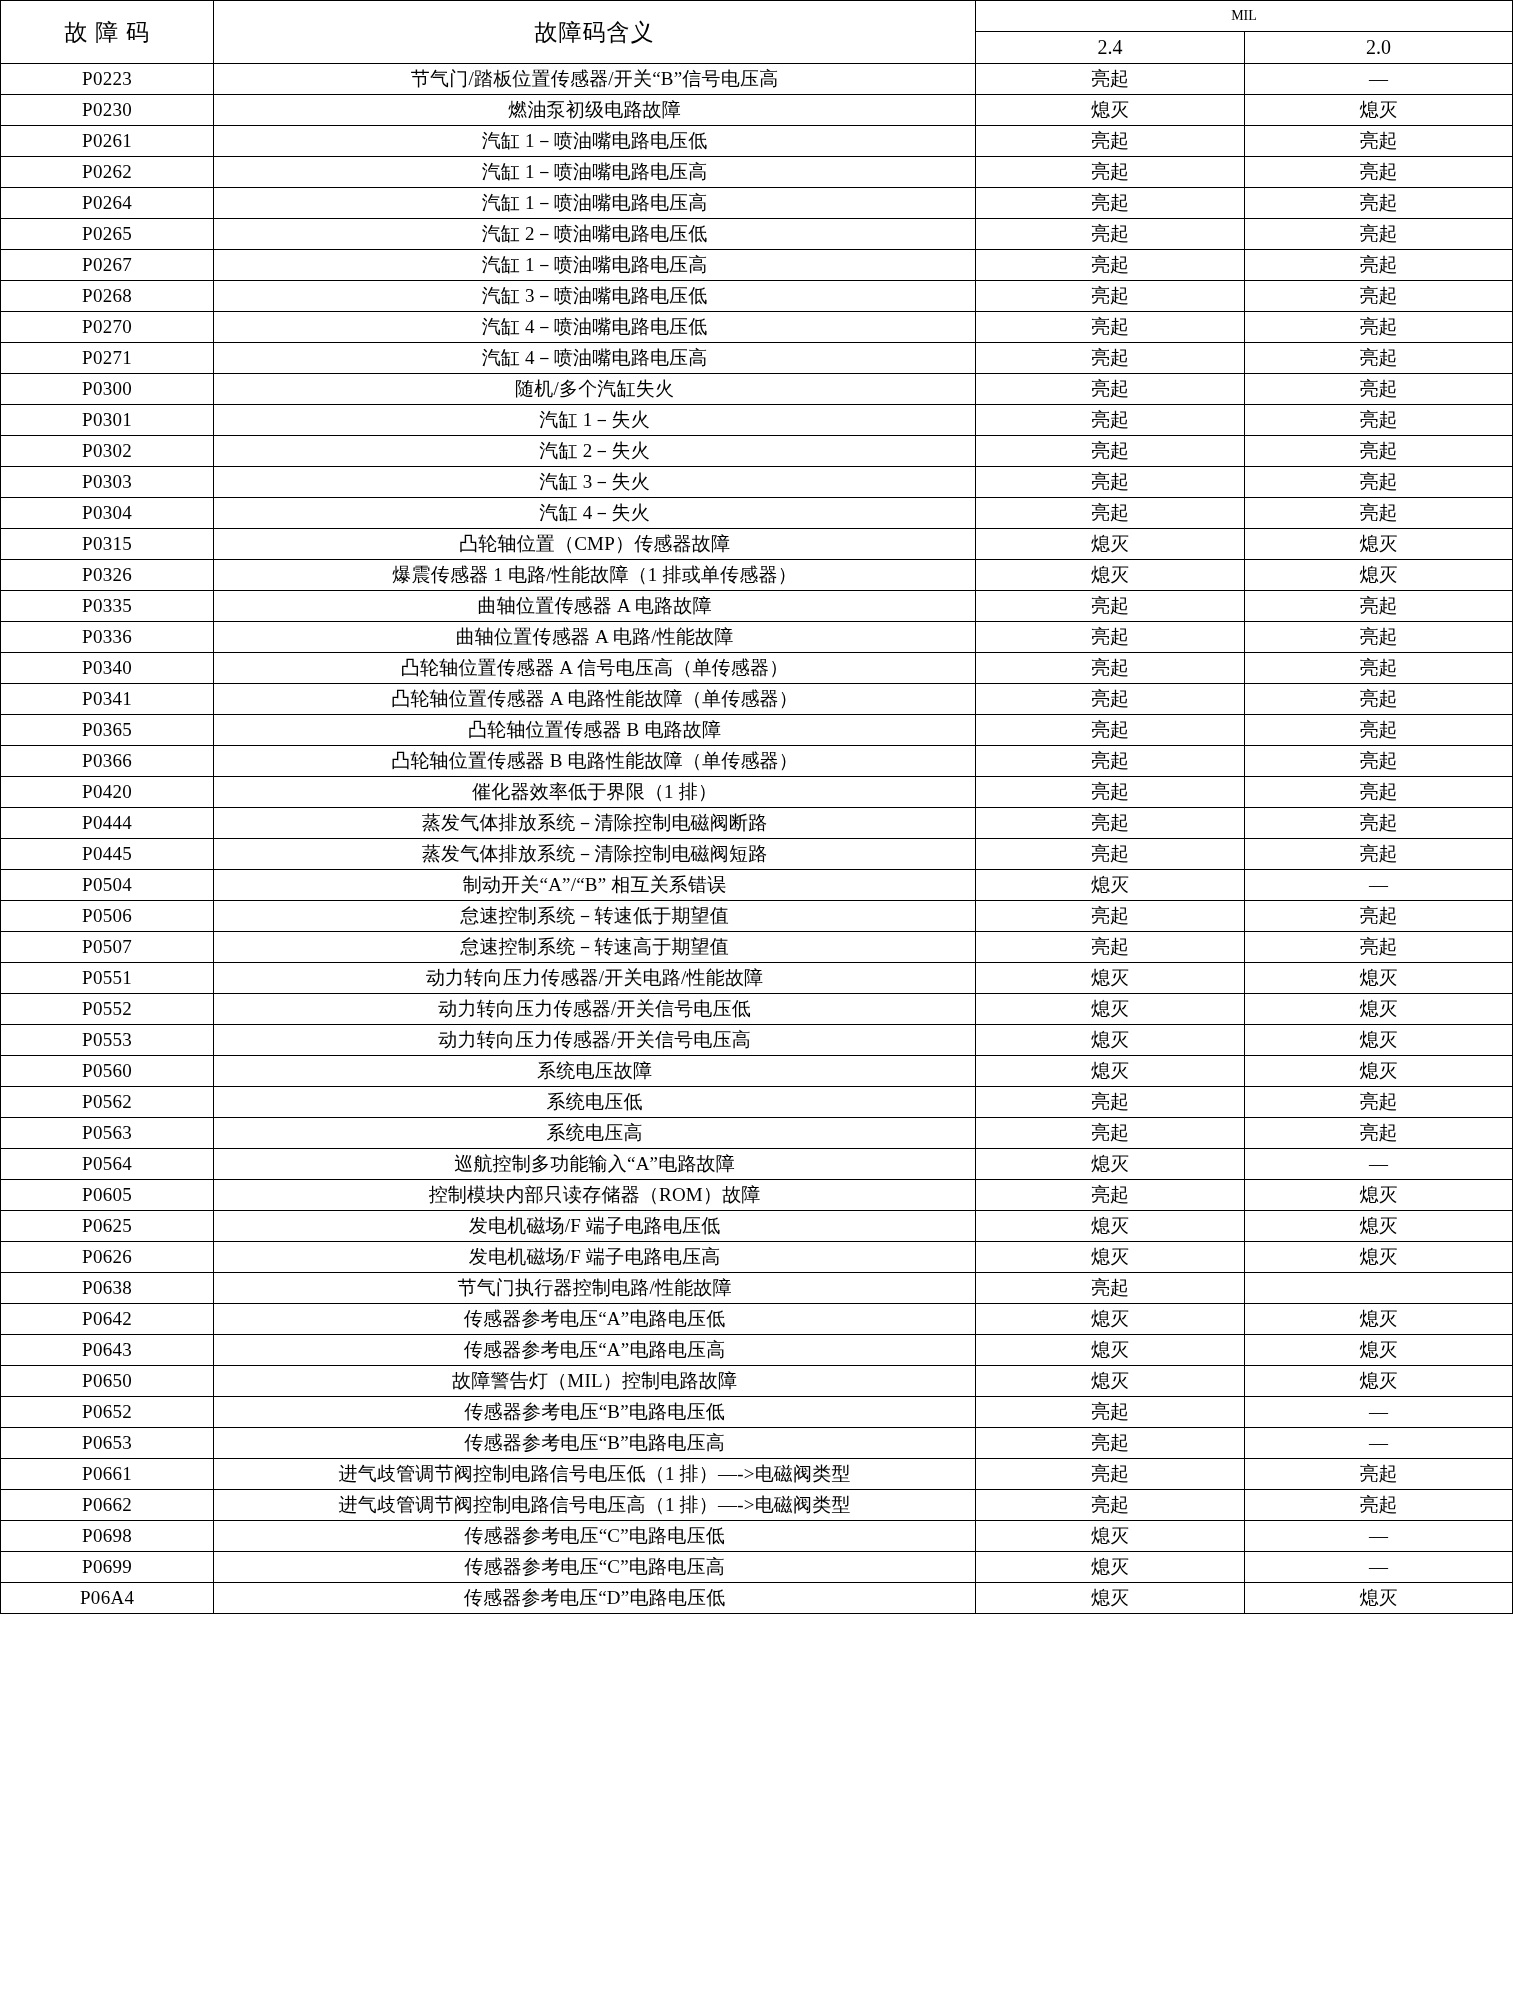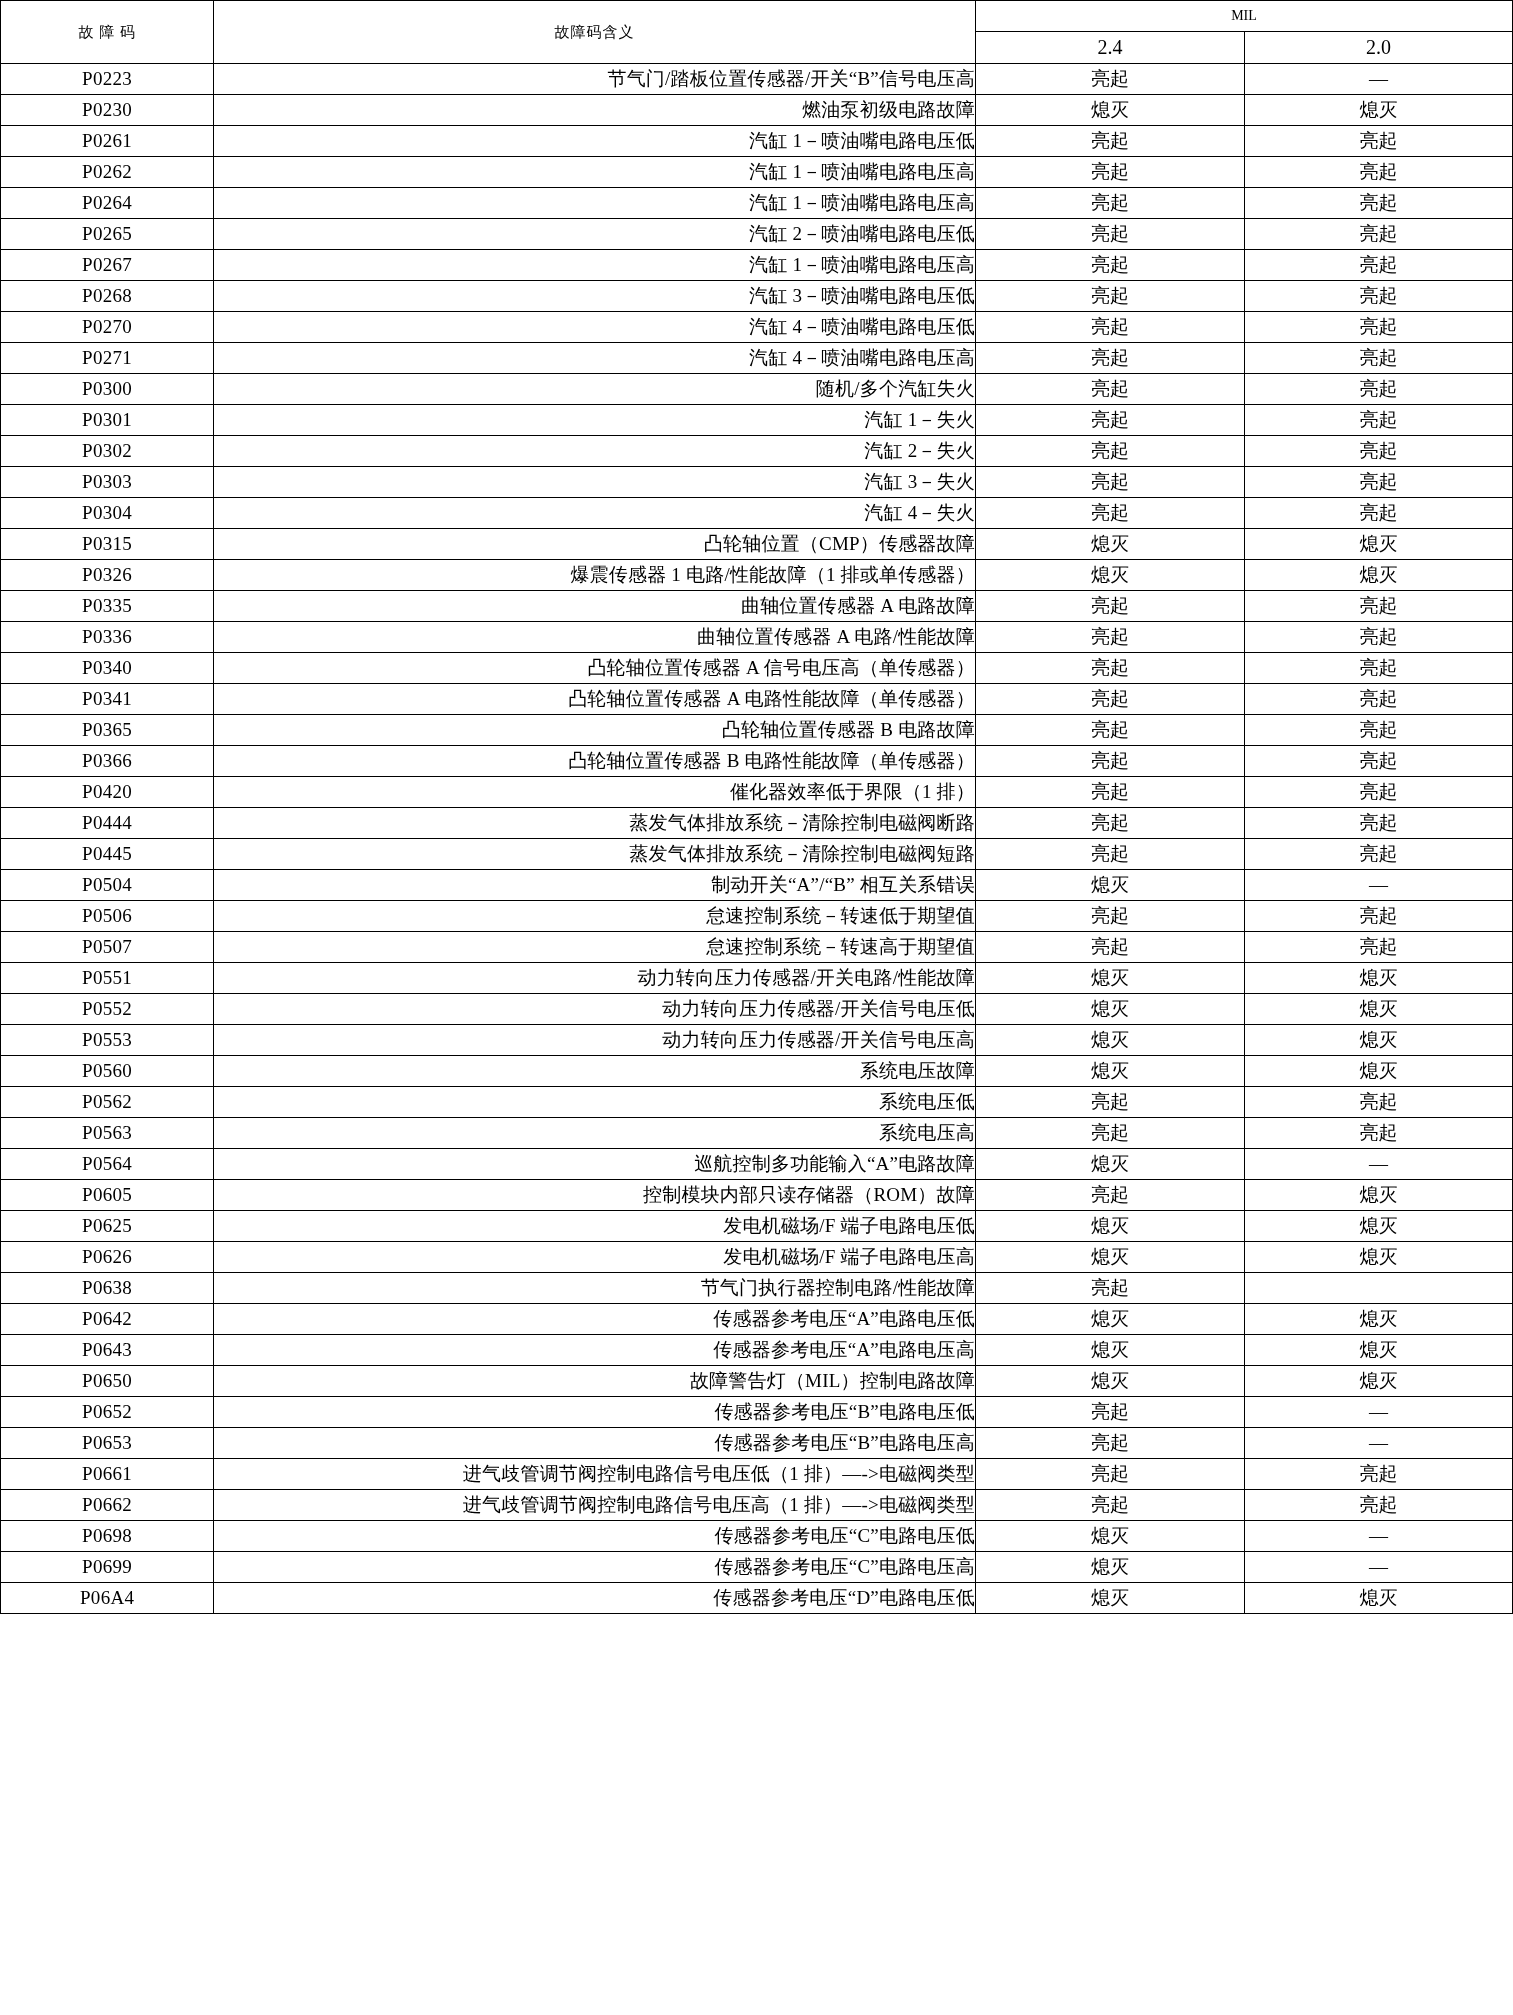--- a/index.html
+++ b/index.html
@@ -32,21 +32,21 @@
   col.c-code  { width: 168px; }
   col.c-desc  { width: 600px; }
   col.c-24    { width: 212px; }
   col.c-20    { width: 211px; }
 
   thead th {
     font-weight: normal;
     text-align: center;
   }
   th.h-code, th.h-desc {
-    font-size: 15px;
+    font-size: 23px;
     height: 62px;
     letter-spacing: 1px;
   }
   th.h-mil {
     font-size: 14px;
     height: 30px;
   }
   th.h-sub {
     font-size: 20px;
     height: 31px;
@@ -55,21 +55,21 @@
   tbody td {
     height: 30px;
     font-size: 19px;
   }
   td.code {
     text-align: center;
     letter-spacing: 0.3px;
     margin-left: 24px;
   }
   td.desc {
-    text-align: right;
+    text-align: center;
     padding-left: 18px;
     letter-spacing: 0.2px;
   }
   td.mil {
     text-align: center;
   }
 </style>
 </head>
 <body>
 

